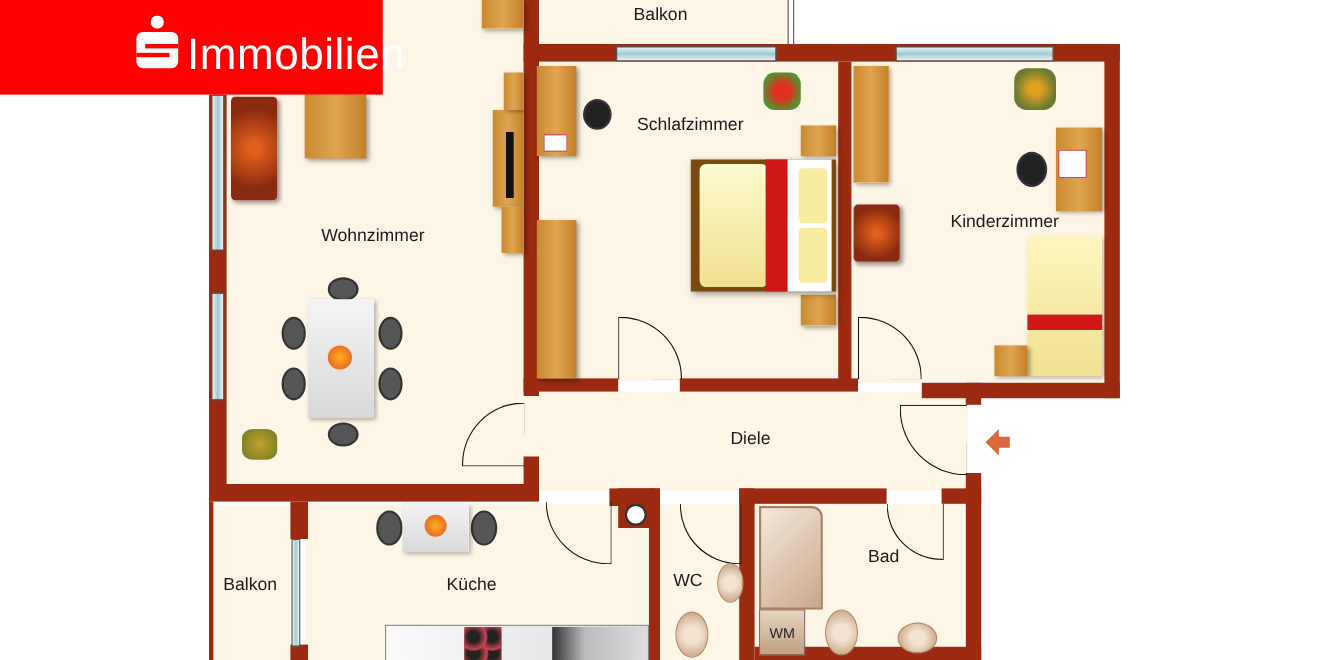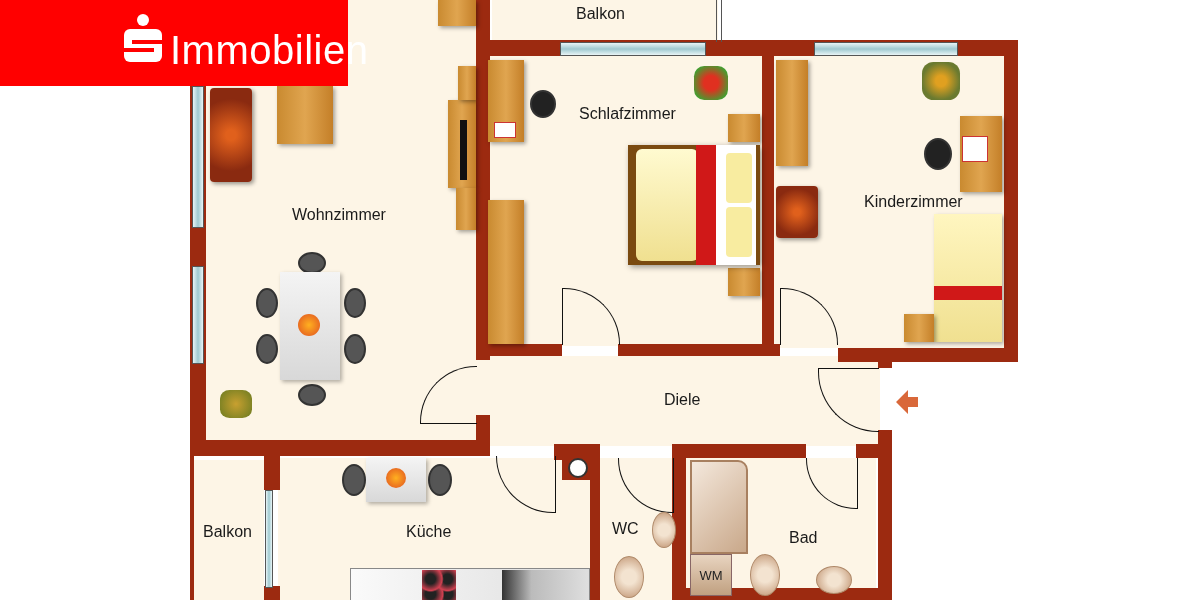--- a/index.html
+++ b/index.html
@@ -137,21 +137,21 @@
 </svg>
 
 <div class="label" style="left:576px;top:5px;">Balkon</div>
 <div class="label" style="left:579px;top:105px;">Schlafzimmer</div>
 <div class="label" style="left:292px;top:206px;text-align:right;">Wohnzimmer</div>
 <div class="label" style="left:864px;top:193px;">Kinderzimmer</div>
 <div class="label" style="left:664px;top:391px;">Diele</div>
 <div class="label" style="left:203px;top:523px;">Balkon</div>
 <div class="label" style="left:406px;top:523px;">Küche</div>
 <div class="label" style="left:612px;top:520px;">WC</div>
-<div class="label" style="left:789px;top:529px;">Bad</div>
+<div class="label" style="left:789px;top:498px;">Bad</div>
 
 <div id="logo">
   <svg id="logo-s" viewBox="0 0 42 50">
     <circle cx="21" cy="6" r="6" fill="#fff"></circle>
     <rect x="2" y="15" width="38" height="33" rx="6" fill="#fff"></rect>
     <rect x="10" y="26" width="30" height="4" fill="#ff0000"></rect>
     <rect x="2" y="34" width="30" height="4" fill="#ff0000"></rect>
   </svg>
   <div id="logo-text">Immobilien</div>
 </div>

